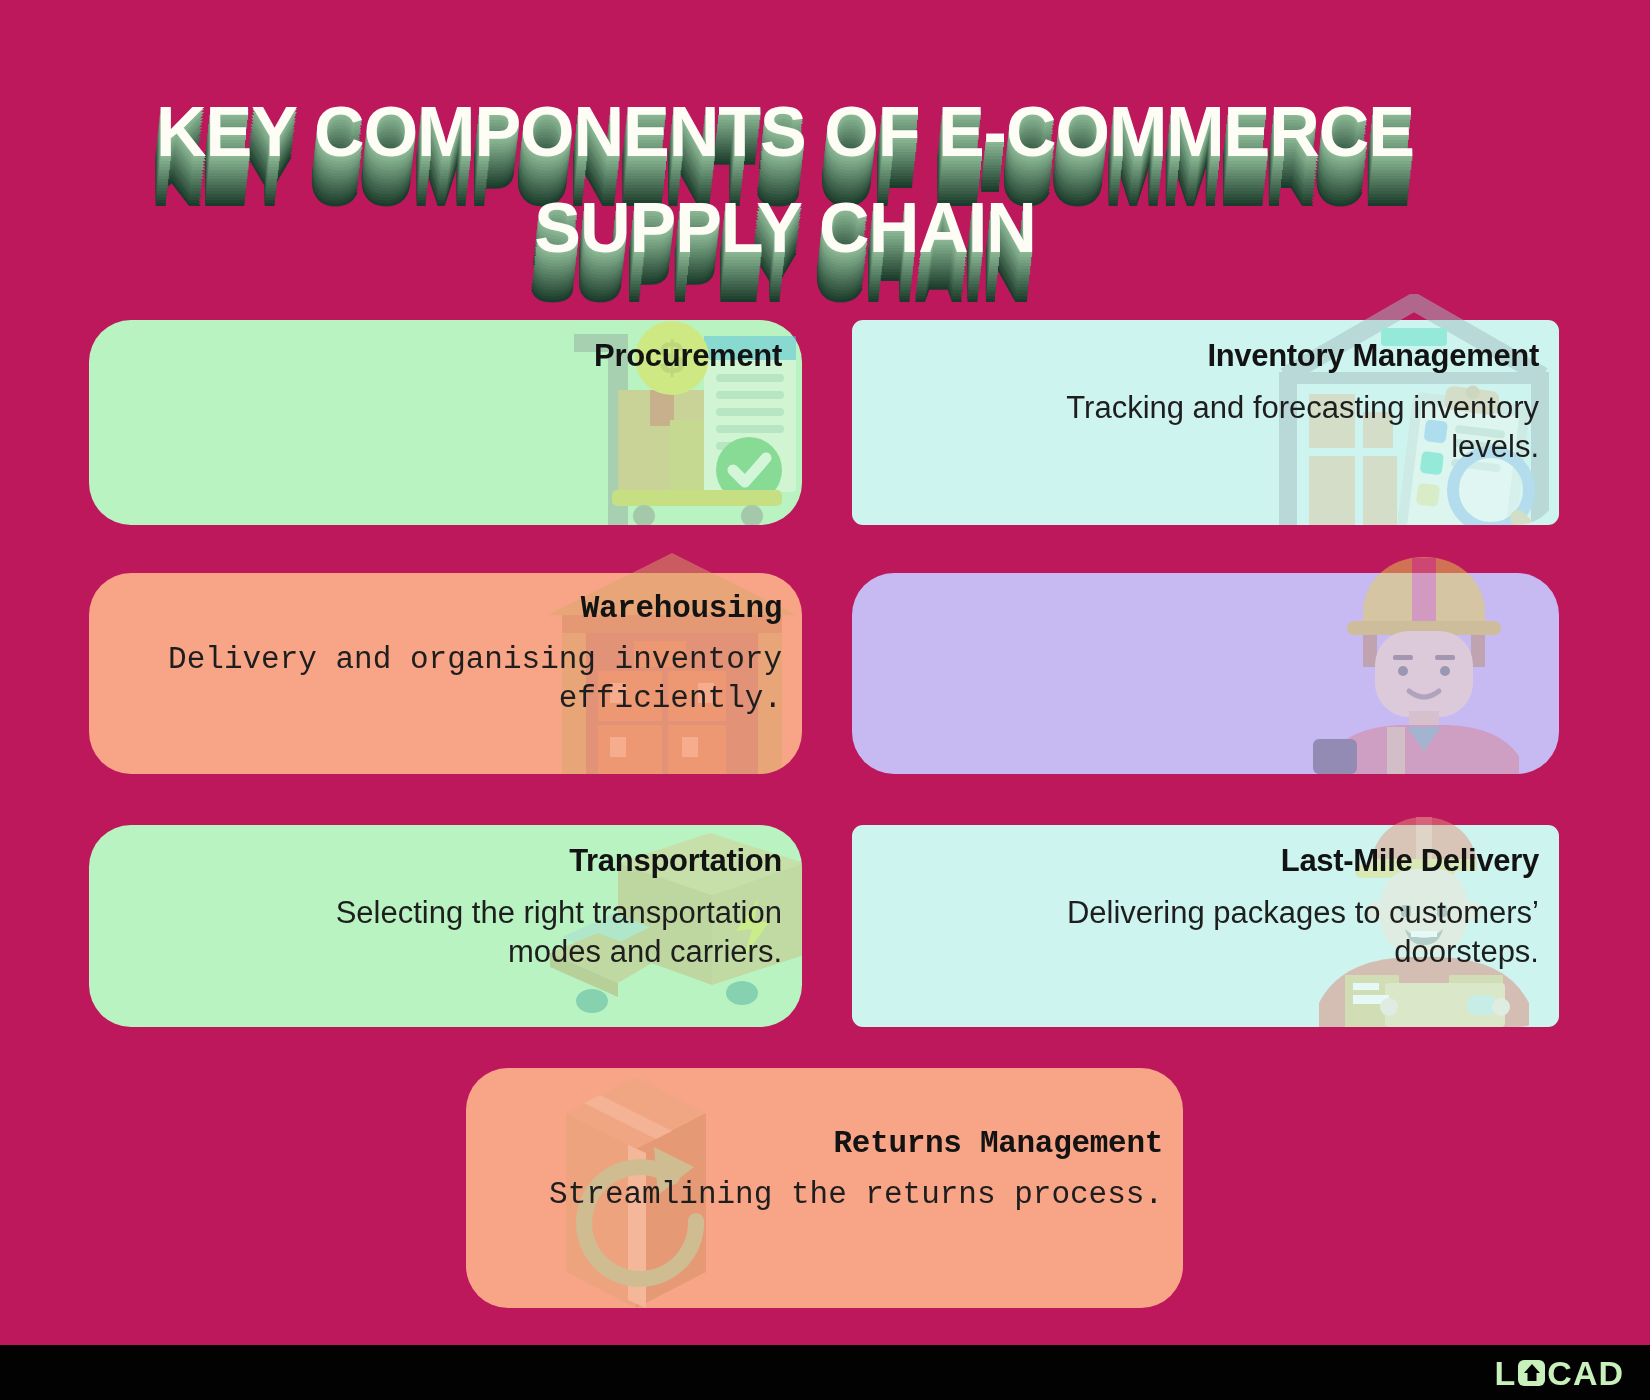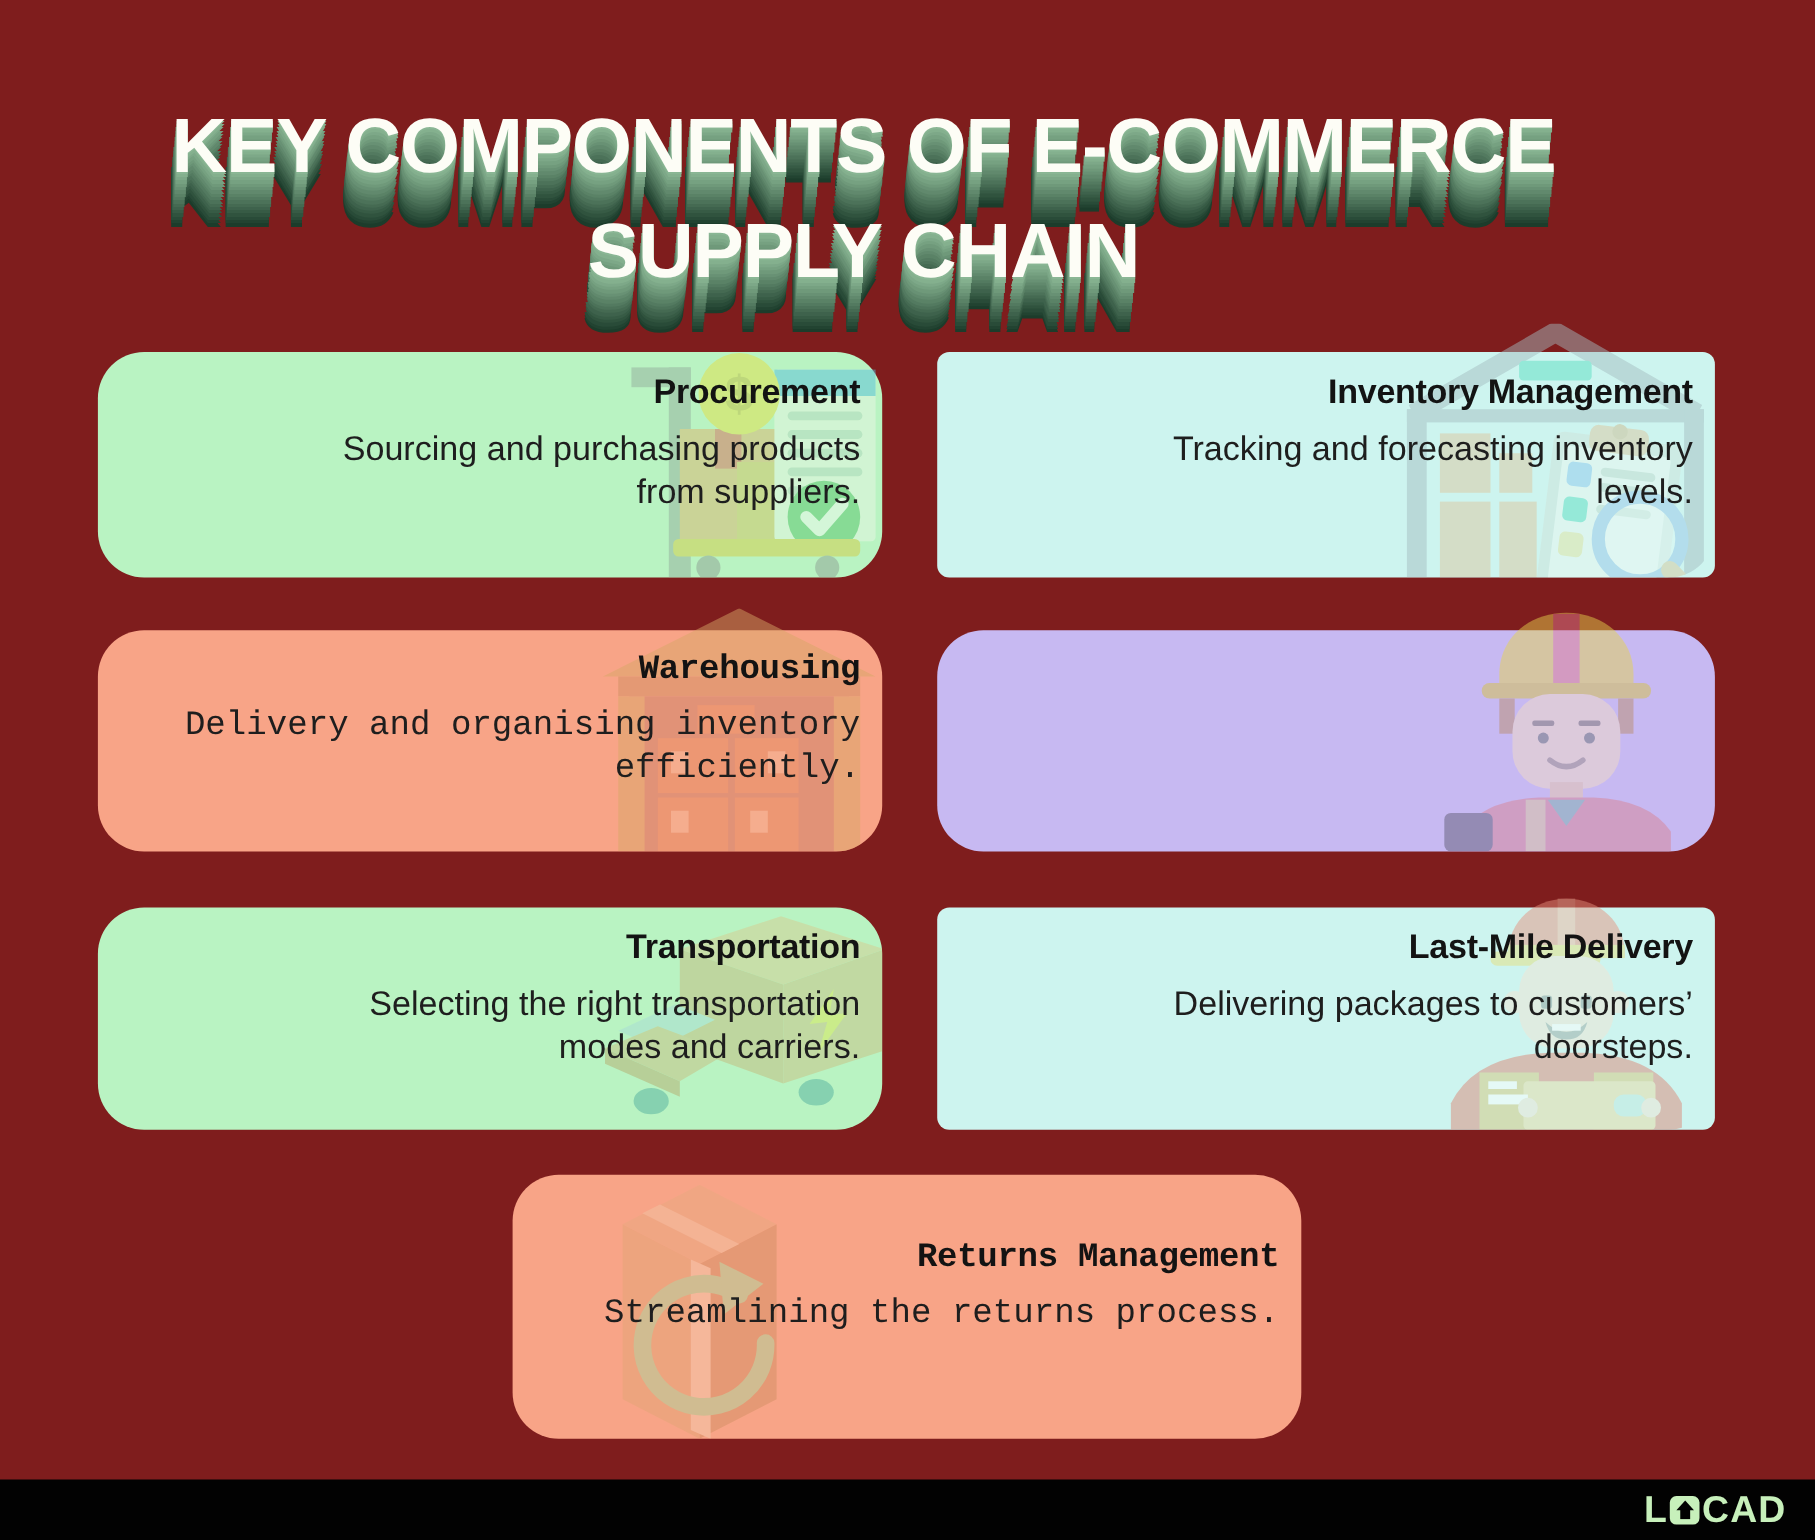--- a/index.html
+++ b/index.html
@@ -1,18 +1,18 @@
 <!DOCTYPE html>
 <html><head>
 <meta charset="utf-8">
 <style>
   html,body{margin:0;padding:0;background:#000;}
   #stage{
     position:relative;width:1650px;height:1400px;overflow:hidden;
-    background:#7f1d1d;
+    background:#be185d;
     font-family:"Liberation Sans",sans-serif;
   }
   
   .title-block{
     position:absolute;top:84px;left:-40px;width:100%;
     text-align:center;z-index:3;
   }
   .t3d{
     font-weight:bold;
     font-size:70px;
@@ -102,22 +102,20 @@
         <text x="120" y="54" font-size="46" font-weight="bold" fill="#c3b92f" text-anchor="middle" font-family="Liberation Sans, sans-serif">$</text>
         <circle cx="197" cy="150" r="33" fill="#52c366"></circle>
         <polyline points="181,150 193,162 214,138" stroke="#f2faf0" stroke-width="11" fill="none" stroke-linecap="round" stroke-linejoin="round"></polyline>
         <rect x="60" y="170" width="170" height="16" rx="5" fill="#d6cb3e"></rect>
         <circle cx="92" cy="196" r="11" fill="#8d9d92"></circle>
         <circle cx="200" cy="196" r="11" fill="#8d9d92"></circle>
       </svg>
     </div>
     <div class="card-text">
       <h2>Procurement</h2>
-      <p>Sourcing and purchasing products
-from suppliers.</p>
     </div>
   </div>
 
   <div class="card cyan" id="card-inventory" style="left:852px;top:320px;width:707px;height:205px">
     <div class="card-art" style="top:-26px;width:290px">
       <svg width="290" height="231" viewBox="0 0 290 231">
         <path d="M16 82 L145 8 L274 82" fill="none" stroke="#a4bcc0" stroke-width="18" stroke-linejoin="round"></path>
         <rect x="112" y="34" width="66" height="18" rx="4" fill="#58dfc0"></rect>
         <rect x="10" y="78" width="270" height="12" fill="#a4bcc0"></rect>
         <rect x="10" y="78" width="18" height="153" fill="#a4bcc0"></rect>

